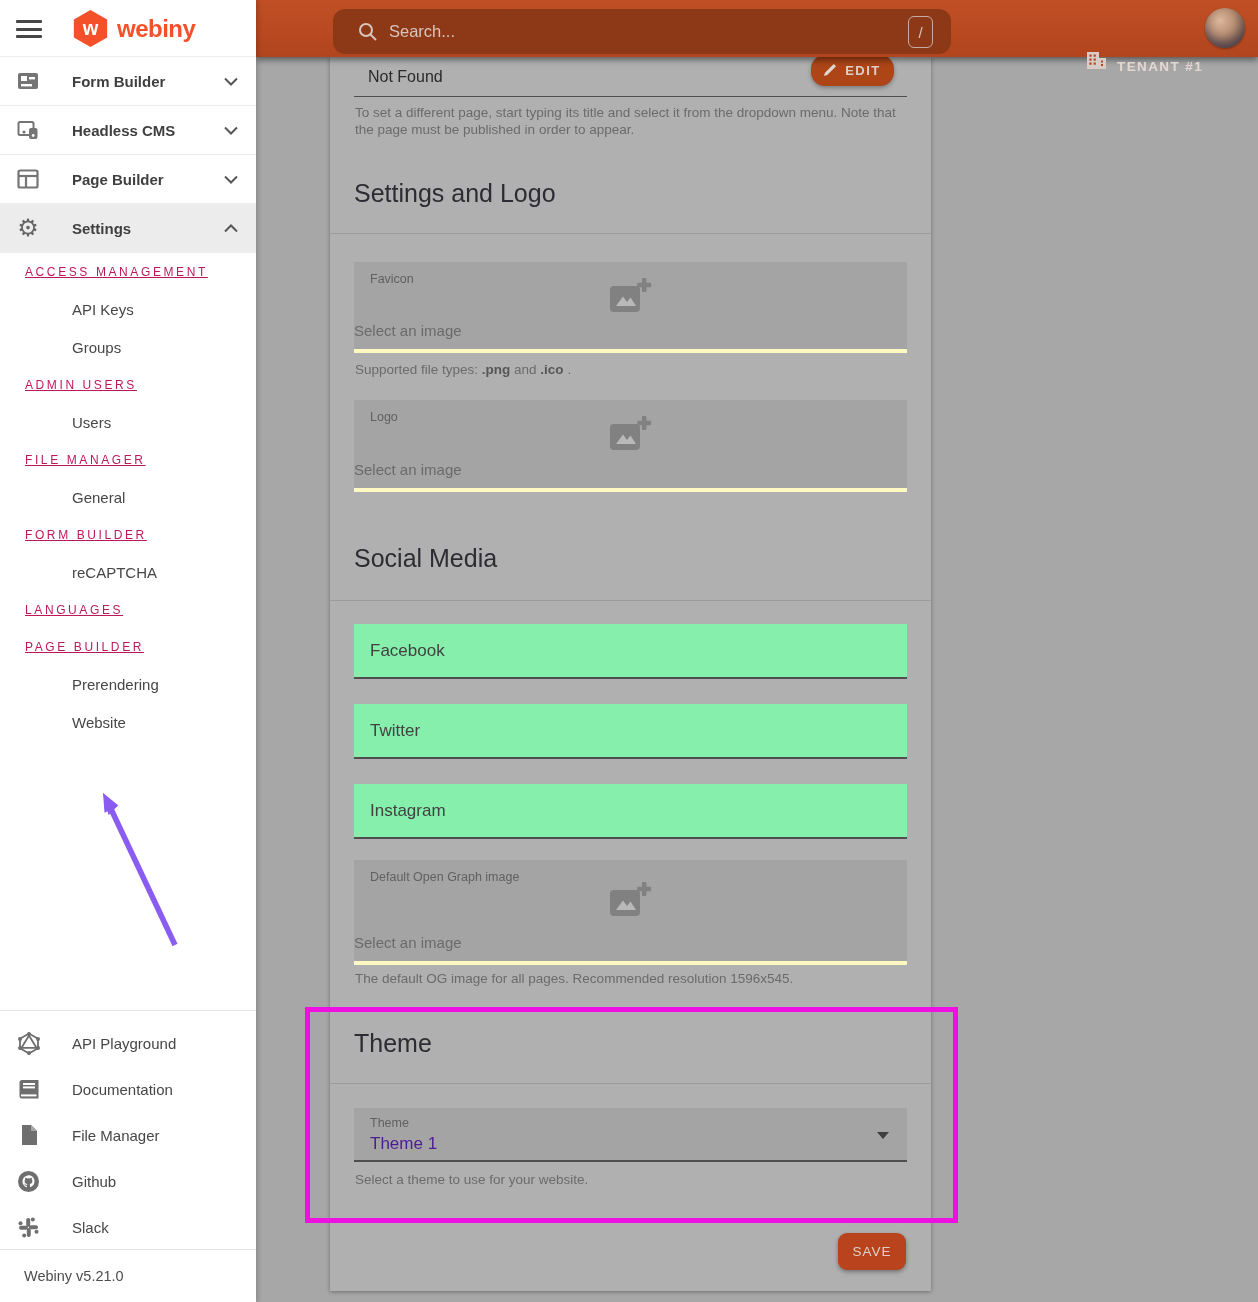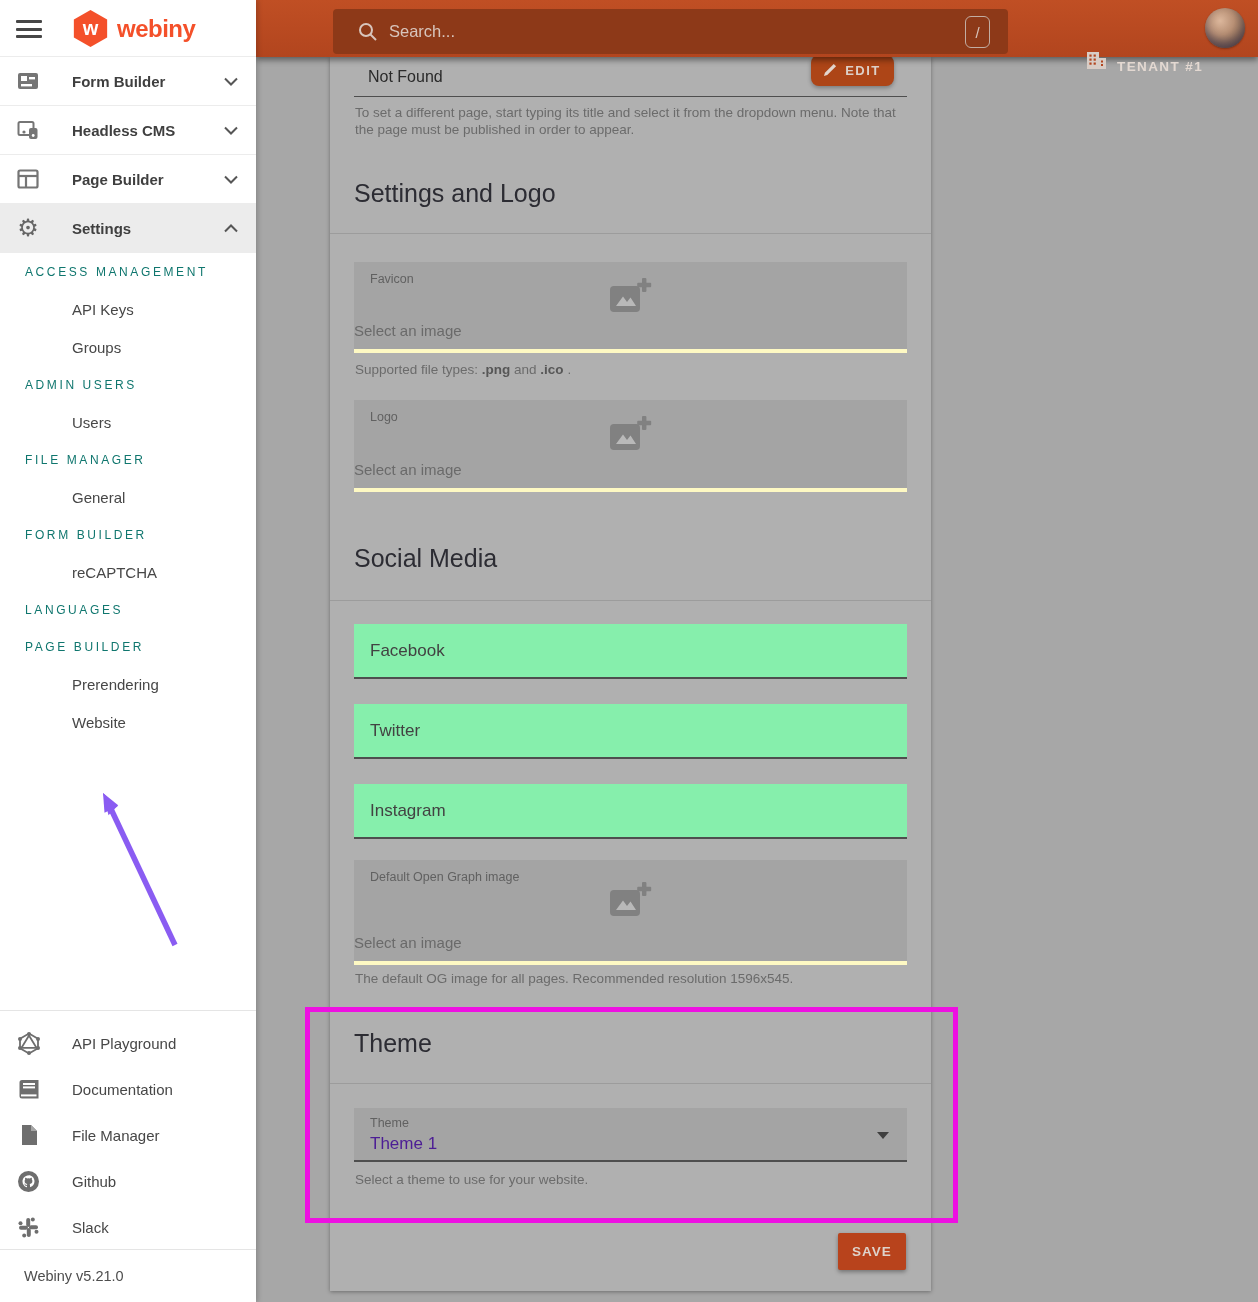--- a/index.html
+++ b/index.html
@@ -20,39 +20,39 @@
   #logo-word { margin-left:8px; color:#f4502a; font-size:24px; font-weight:bold; letter-spacing:-0.5px; }
 
   .nav-row { height:49px; display:flex; align-items:center; padding:0 18px 0 14px;
     border-bottom:1px solid #ececec; cursor:pointer; }
   .nav-row.active { background:#ececec; }
   .nav-icon { width:28px; display:flex; justify-content:center; color:#6f6f6f; }
   .nav-label { margin-left:30px; font-size:15px; font-weight:bold; color:#3f3f3f; }
   .nav-chev { margin-left:auto; display:flex; }
 
   .sec { height:37px; display:flex; align-items:center; padding-left:25px;
-    font-size:12px; letter-spacing:2.6px; color:#0f766e; }
+    font-size:12px; letter-spacing:2.6px; color:#be185d;text-decoration:underline; }
   .sub { height:38px; display:flex; align-items:center; padding-left:72px;
     font-size:15px; color:#474747; cursor:pointer; }
 
   #sidebar-bottom { position:absolute; left:0; right:0; top:1010px;
     border-top:1px solid #e5e5e5; padding-top:9px; background:#fff; }
   .brow { height:46px; display:flex; align-items:center; padding-left:15px; cursor:pointer; }
   .bicon { width:27px; display:flex; justify-content:center; color:#6e6e6e; }
   .blabel { margin-left:30px; font-size:15px; color:#474747; }
   #sidebar-footer { position:absolute; left:0; right:0; top:1249px; height:53px;
     border-top:1px solid #e5e5e5; display:flex; align-items:center; padding-left:24px;
     font-size:14.5px; color:#4d4d4d; background:#fff; }
 
   
   #topbar { position:absolute; left:256px; top:0; width:1002px; height:57px;
     background:linear-gradient(180deg,#c04f24 0%,#b2451e 100%);
     box-shadow:0 3px 6px rgba(0,0,0,0.45); z-index:15; }
-  #searchbox { position:absolute; left:77px; top:9px; width:675px; height:45px;
-    background:#8d3918; border-radius:4px; display:flex; align-items:center; }
+  #searchbox { position:absolute; left:77px; top:9px; width:618px; height:45px;
+    background:#8d3918; border-radius:12px; display:flex; align-items:center; }
   #search-input { position:absolute; left:56px; top:0; width:470px; height:45px;
     background:transparent; border:none; outline:none; color:#f0e4dd; font-size:16.5px;
     font-family:"Liberation Sans", sans-serif; }
   #search-input::placeholder { color:#d8c5bc; opacity:1; }
   #search-mag { position:absolute; left:25px; top:13px; }
   #shortcut-badge { position:absolute; right:18px; top:7px; width:25px; height:32px;
     border:1px solid #c2ada2; border-radius:6px; color:#d8c5bc; font-size:15px;
     display:flex; align-items:center; justify-content:center; }
   #tenant { position:absolute; left:830px; top:0; height:74px; display:flex; align-items:flex-end; cursor:pointer; }
   #tenant-label { margin-left:10px; font-size:13.5px; font-weight:bold; letter-spacing:1.4px; color:#e3d8d1; }
@@ -64,21 +64,21 @@
   #card { position:absolute; left:330px; top:57px; width:601px; height:1234px;
     background:#b0b0b0; box-shadow:0 1px 4px rgba(0,0,0,0.35); z-index:5; }
   .divider { position:absolute; left:0; right:0; height:1px; background:#9c9c9c; }
   .sect-title { position:absolute; left:24px; font-size:25px; color:#2c2c33; }
   .helper { position:absolute; left:25px; font-size:13.5px; color:#6b6b6b; line-height:17px; }
 
   #page-input { position:absolute; left:24px; top:0; width:553px; height:40px;
     border-bottom:1px solid #4e4e4e; font-size:16px; color:#2a2a2a;
     display:flex; align-items:center; padding-left:14px; cursor:text; }
   #edit-btn { position:absolute; left:481px; top:-2px; width:83px; height:31px;
-    background:#ad4517; border-radius:8px; box-shadow:0 2px 4px rgba(0,0,0,0.3);
+    background:#ad4517; border-radius:14px; box-shadow:0 2px 4px rgba(0,0,0,0.3);
     display:flex; align-items:center; justify-content:center; gap:8px;
     color:#ddd0c8; font-size:13px; font-weight:bold; letter-spacing:1.5px; cursor:pointer; }
 
   .imgbox { position:absolute; left:24px; width:553px; background:#a4a4a4;
     border-bottom:4px solid #fef9c3; cursor:pointer; }
   .imgbox-label { position:absolute; left:16px; top:10px; font-size:12.5px; color:#616161; }
   .imgbox-icon { position:absolute; left:50%; transform:translateX(-50%); }
   .imgbox-select { position:absolute; left:0; right:0; 
     font-size:15px; color:#6a6a6a; }
 
@@ -88,23 +88,23 @@
 
   #theme-select { position:absolute; left:24px; top:1051px; width:553px; height:54px;
     background:#a4a4a4; border-bottom:2px solid #4e4e4e; cursor:pointer; }
   #theme-select-label { position:absolute; left:16px; top:8px; font-size:12.5px; color:#616161; }
   #theme-select-value { position:absolute; left:16px; top:26px; font-size:17px; color:#4c1d95; }
   #theme-caret { position:absolute; right:18px; top:24px; width:0; height:0;
     border-left:6px solid transparent; border-right:6px solid transparent;
     border-top:7px solid #3f3f3f; }
 
   #save-btn { position:absolute; left:508px; top:1176px; width:68px; height:37px;
-    background:#b8431c; border-radius:2px; box-shadow:0 2px 4px rgba(0,0,0,0.35);
+    background:#b8431c; border-radius:9px; box-shadow:0 2px 4px rgba(0,0,0,0.35);
     display:flex; align-items:center; justify-content:center;
-    color:#ded3cb; font-size:13.5px; font-weight:bold; letter-spacing:1px; cursor:pointer; }
+    color:#ded3cb; font-size:13.5px; font-weight:normal; letter-spacing:1px; cursor:pointer; }
 
   
   #highlight-box { position:absolute; left:305px; top:1007px; width:653px; height:216px;
     border:5px solid #ee10e2; z-index:30; pointer-events:none; }
   #arrow-svg { position:absolute; left:80px; top:780px; z-index:40; pointer-events:none; }
 
   .b { font-weight:bold; color:#575757; }
 </style>
 </head>
 <body>

